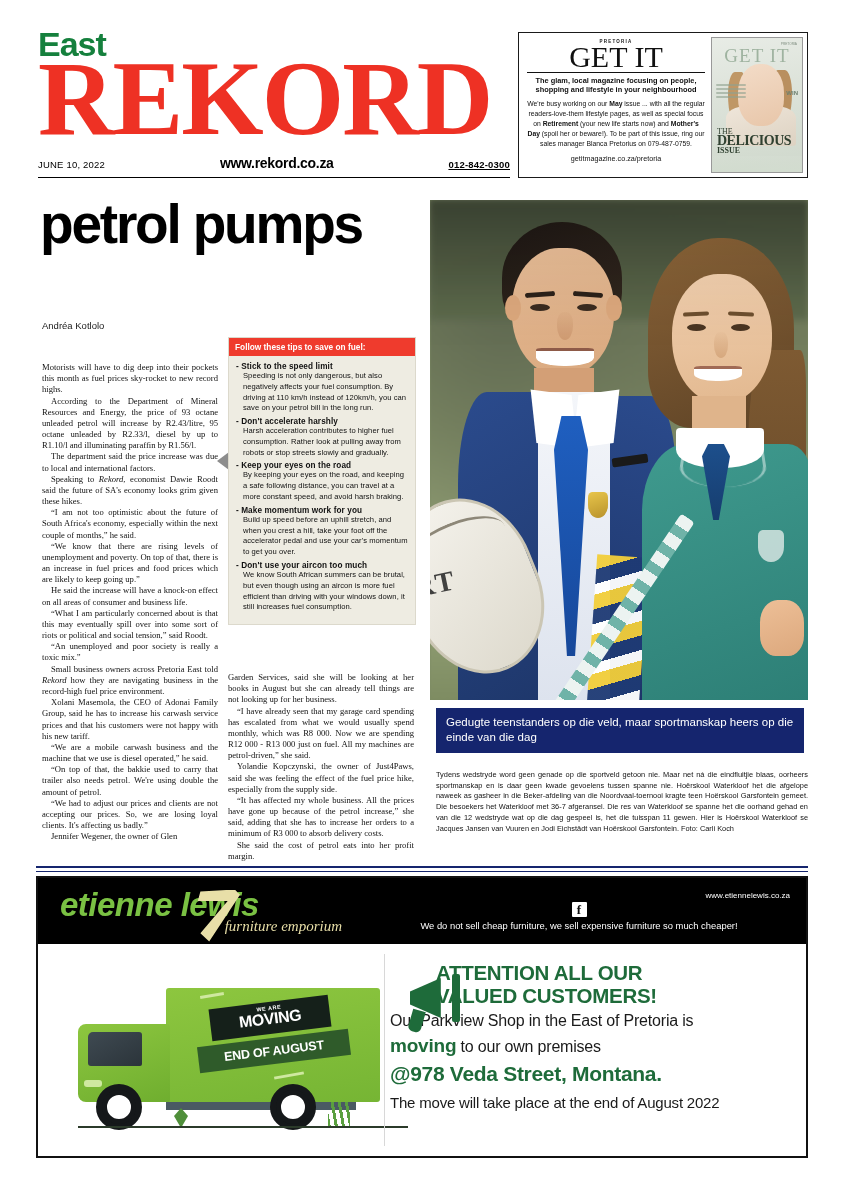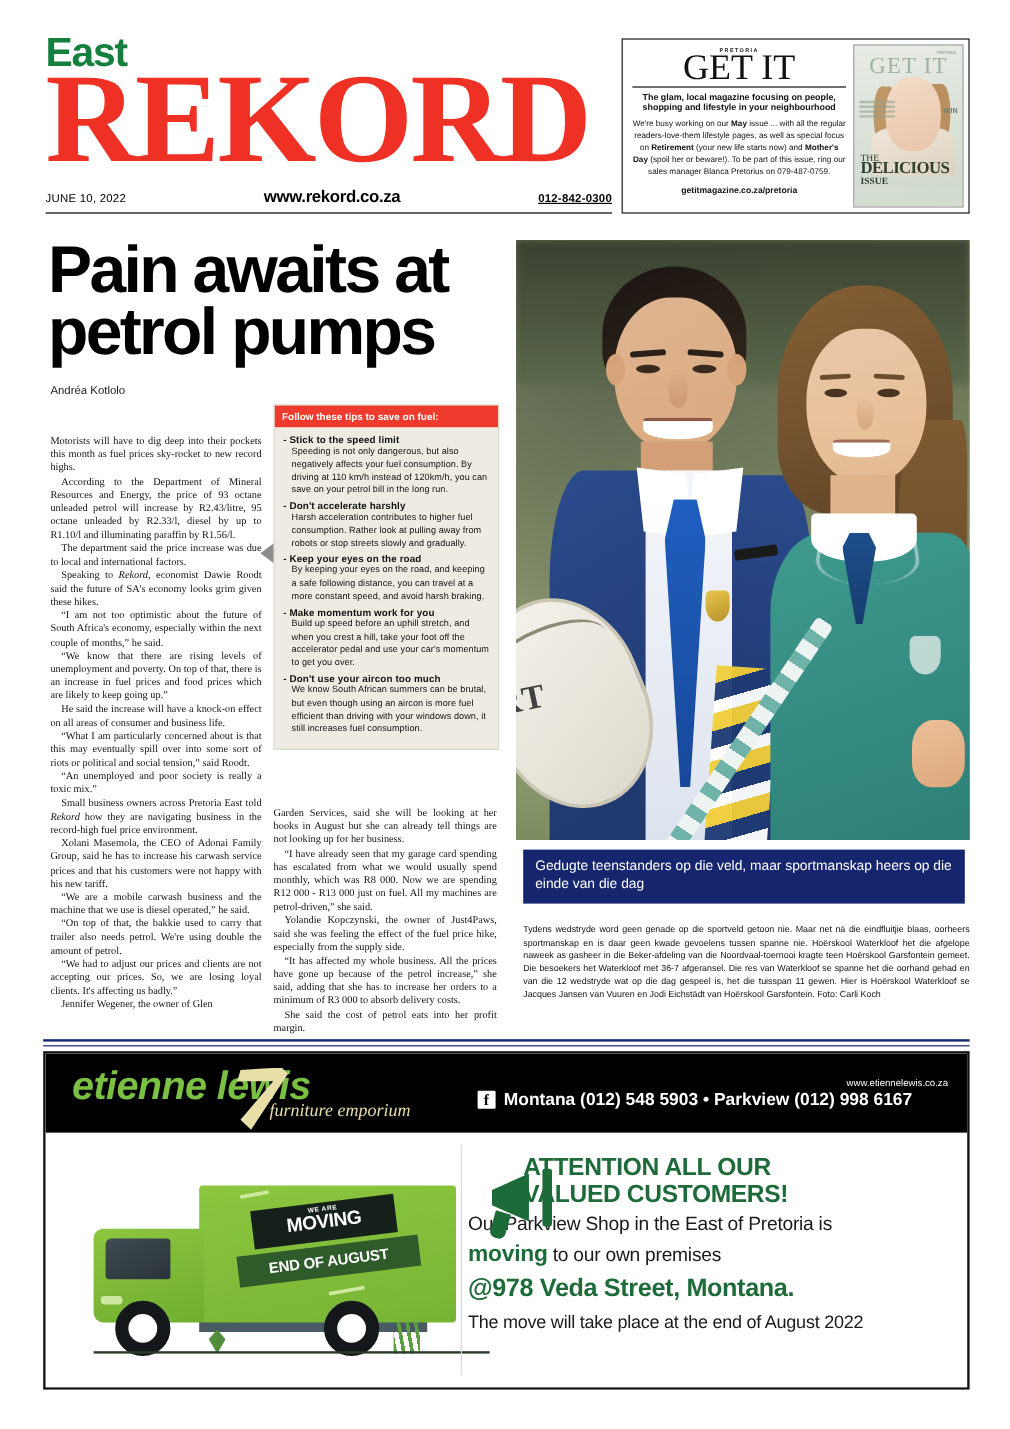--- a/index.html
+++ b/index.html
@@ -59,21 +59,21 @@
     font-size: 7.4px; line-height: 1.35; color: #111; font-weight: 600;
     margin-bottom: 4px;
   }
   .getit-body {
     font-family: "Liberation Sans", sans-serif;
     font-size: 6.8px; line-height: 1.45; color: #111;
   }
   .getit-body b { font-weight: bold; }
   .getit-site {
     font-family: "Liberation Sans", sans-serif;
-    font-size: 7.2px; font-weight: bold; color: #111; margin-top: 5px;
+    font-size: 7.2px; font-weight: normal; color: #111; margin-top: 5px;
   }
   .getit-cover {
     width: 92px; border: 1px solid #999;
     background: linear-gradient(170deg,#e8ece6 0%,#dde3da 40%,#cfd8cc 100%);
     position: relative; overflow: hidden;
   }
   .cv-mast {
     position: absolute; top: 7px; left: 0; right: 0; text-align: center;
     font-family: "Liberation Serif", serif; font-size: 19px;
     color: #9fb3a0; letter-spacing: 1px;
@@ -449,21 +449,20 @@
       <div class="cv-bottom"></div>
       <div class="cv-delic">
         <div class="cv-the">THE</div>
         <div class="cv-dl">DELICIOUS</div>
         <div class="cv-iss">ISSUE</div>
       </div>
     </div>
   </div>
 
   <h1 class="headline">
-    <span>Pain awaits at</span>
     <span class="l2">petrol pumps</span>
   </h1>
   <div class="byline">Andréa Kotlolo</div>
 
   <div class="col" id="col1">
       <p class="first">Motorists will have to dig deep into their pockets this month as fuel prices sky-rocket to new record highs.</p>
       <p>According to the Department of Mineral Resources and Energy, the price of 93 octane unleaded petrol will increase by R2.43/litre, 95 octane unleaded by R2.33/l, diesel by up to R1.10/l and illuminating paraffin by R1.56/l.</p>
       <p>The department said the price increase was due to local and international factors.</p>
       <p>Speaking to <i>Rekord</i>, economist Dawie Roodt said the future of SA's economy looks grim given these hikes.</p>
       <p>“I am not too optimistic about the future of South Africa's economy, especially within the next couple of months,” he said.</p>
@@ -570,22 +569,22 @@
     <div class="ad-top">
       <div class="el-logo">
         <div class="el-swoosh"></div>
         <div class="el-name">etienne lewis</div>
         <div class="el-sub">furniture emporium</div>
       </div>
       <div class="ad-right">
         <div class="el-url">www.etiennelewis.co.za</div>
         <div class="el-contact">
           <span class="fb-icon">f</span>
-          <span>Montana (012) 548 5903 • Parkview (012) 998 6167</span>
-        </div>
+        </div>
+        <div class="el-slogan">We do not sell cheap furniture, we sell expensive furniture so much cheaper!</div>
       </div>
     </div>
 
     <div class="ad-body">
       <div class="truck">
         <div class="tk-shadow"></div>
         <div class="tk-box"></div>
         <div class="tk-dash1"></div>
         <div class="tk-dash2"></div>
         <div class="tk-cab"></div>

